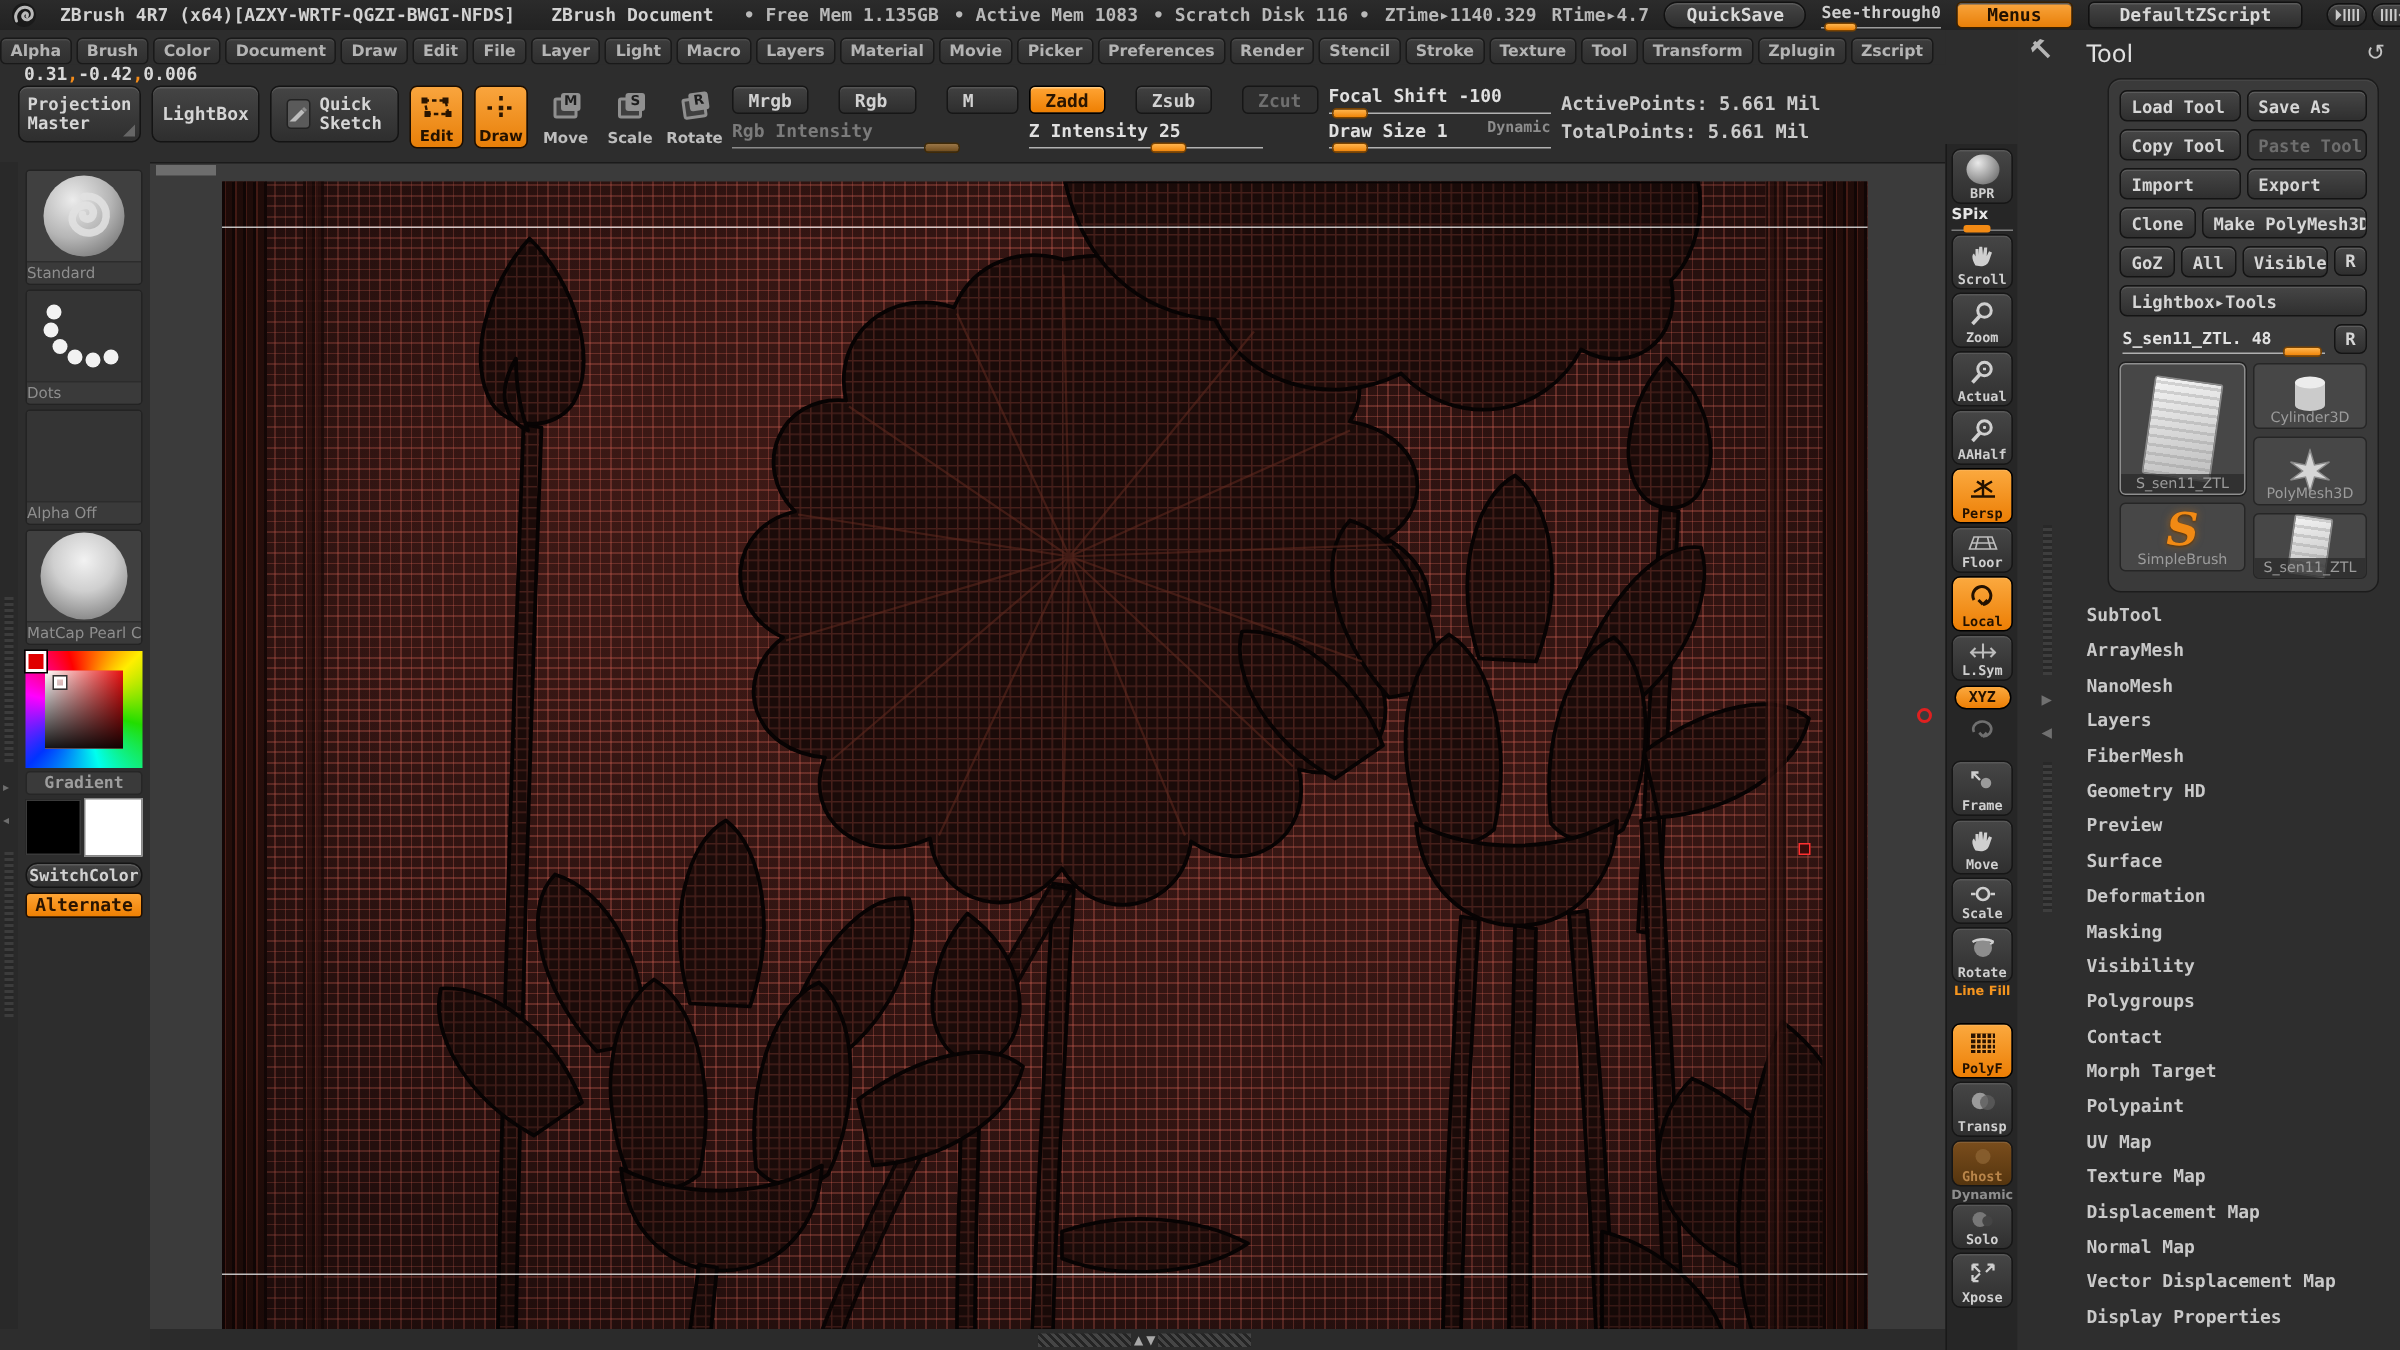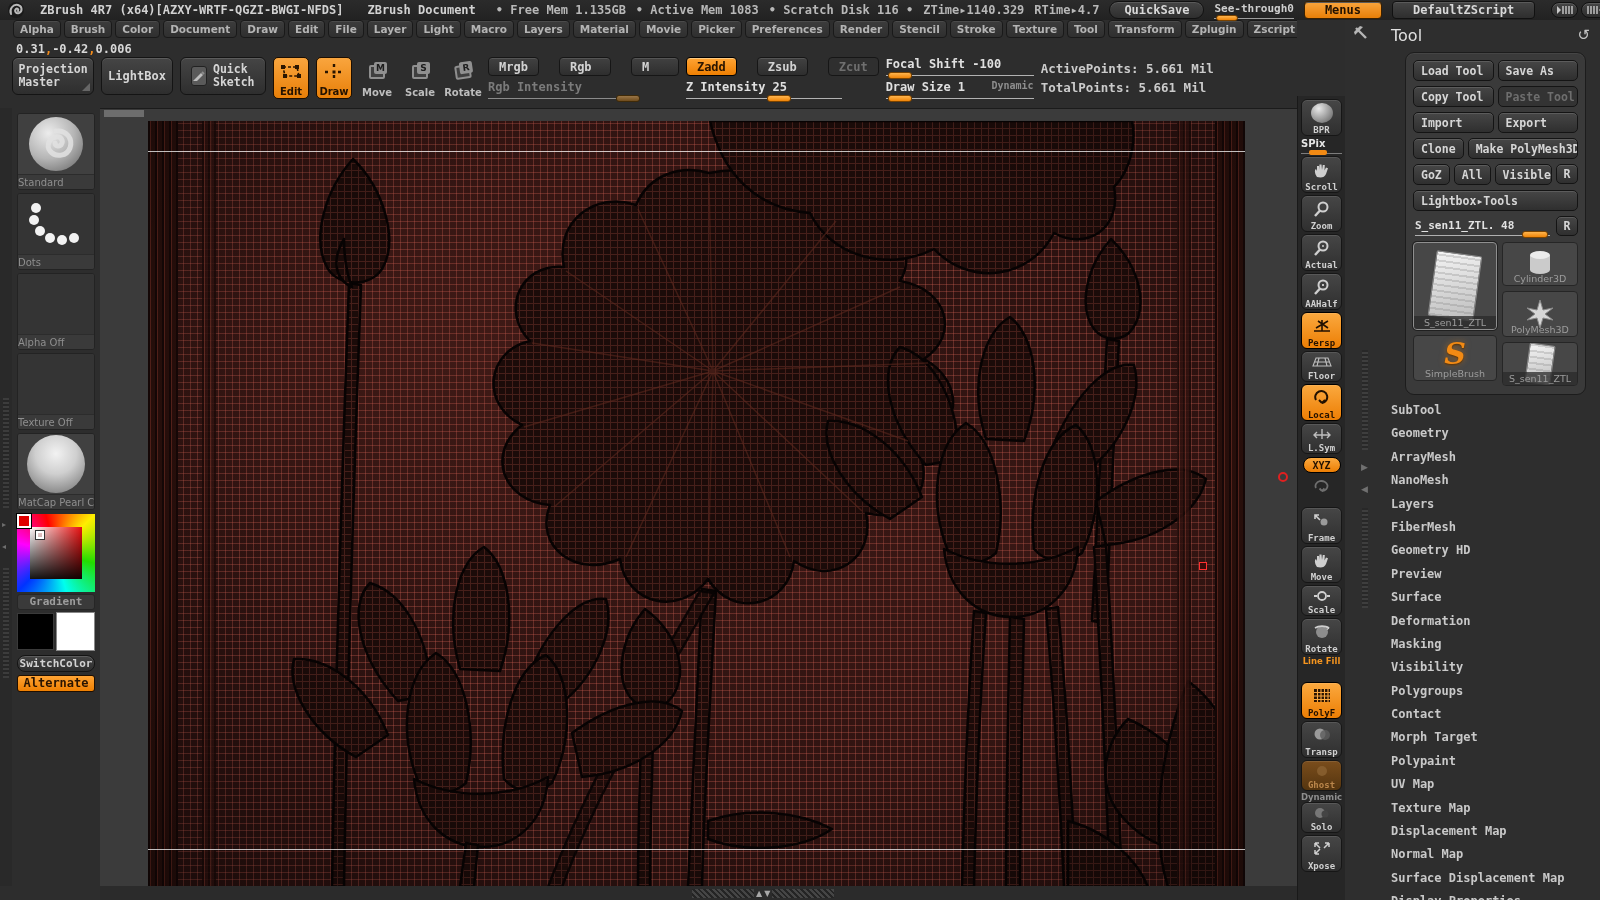--- a/index.html
+++ b/index.html
@@ -22,21 +22,21 @@
   .seethru .trk{position:relative;height:4px;border-bottom:1px solid #9c9c9c}
   .seethru .hd{position:absolute;left:2px;bottom:-3px;width:22px;height:6px;border-radius:3px;
                background:linear-gradient(#ffb54e,#ef8408);border:1px solid #7a4300}
   .wbtn{width:27px;height:16px;border-radius:8px;background:linear-gradient(#464646,#2d2d2d);
         border:1px solid #111;box-shadow:inset 0 1px 0 #5a5a5a;display:flex;align-items:center;justify-content:center;
         color:#cfcfcf;font-size:10px;flex:0 0 auto}
   .wgroup{display:flex;gap:3px;margin-left:6px}
 
   
   .menubar{position:absolute;left:0;top:20px;right:303px;height:23px;background:#2d2d2d;display:flex;
-           align-items:flex-start;gap:3px;padding-left:13px;overflow:hidden}
+           align-items:flex-end;gap:3px;overflow:hidden}
   .mi{background:linear-gradient(#3c3c3c,#2f2f2f);border:1px solid #191919;box-shadow:inset 0 1px 0 rgba(255,255,255,.08);
       border-radius:4px;padding:2px 6px;color:#b4b4b4;font-size:10.5px;font-weight:bold;flex:0 0 auto}
 
   .coordrow{position:absolute;left:16px;top:42px;height:14px;font-family:"DejaVu Sans Mono",monospace;
             font-size:12px;color:#d8d8d8;font-weight:bold}
   .coordrow .oc{color:#f48c1a}
 
   
   .shelf{position:absolute;left:12px;top:57px;right:305px;height:50px;display:flex;gap:7px;align-items:flex-start}
   .bigbtn{background:linear-gradient(#454545,#2e2e2e);border:1px solid #141414;box-shadow:inset 0 1px 0 #5c5c5c;
@@ -421,24 +421,20 @@
             </g>
           </svg>
       </div>
       <div class="lbl">Dots</div>
     </div>
     <div class="thumb">
       <div class="img dark"></div>
       <div class="lbl">Alpha Off</div>
     </div>
     <div class="thumb">
-      <div class="img dark"></div>
-      <div class="lbl">Texture Off</div>
-    </div>
-    <div class="thumb">
       <div class="img">
           <div class="matsphere"></div>
         </div>
       <div class="lbl">MatCap Pearl Ca</div>
     </div>
     <div class="picker">
       <div class="sat">
         <div class="satmark"></div>
       </div>
       <div class="cursw"></div>
@@ -792,38 +788,37 @@
           <div class="t2" style="height:44px">
             <div class="reliefthumb small"></div>
             <div class="tl">S_sen11_ZTL</div>
           </div>
         </div>
       </div>
     </div>
 
     <div class="sections">
       <div class="sect">SubTool</div>
-      <div class="sect">Geometry</div>
       <div class="sect">ArrayMesh</div>
       <div class="sect">NanoMesh</div>
       <div class="sect">Layers</div>
       <div class="sect">FiberMesh</div>
       <div class="sect">Geometry HD</div>
       <div class="sect">Preview</div>
       <div class="sect">Surface</div>
       <div class="sect">Deformation</div>
       <div class="sect">Masking</div>
       <div class="sect">Visibility</div>
       <div class="sect">Polygroups</div>
       <div class="sect">Contact</div>
       <div class="sect">Morph Target</div>
       <div class="sect">Polypaint</div>
       <div class="sect">UV Map</div>
       <div class="sect">Texture Map</div>
       <div class="sect">Displacement Map</div>
       <div class="sect">Normal Map</div>
-      <div class="sect">Surface Displacement Map</div>
+      <div class="sect">Vector Displacement Map</div>
       <div class="sect">Display Properties</div>
 
     </div>
   </div>
 
 </div>
 
 </body></html>

